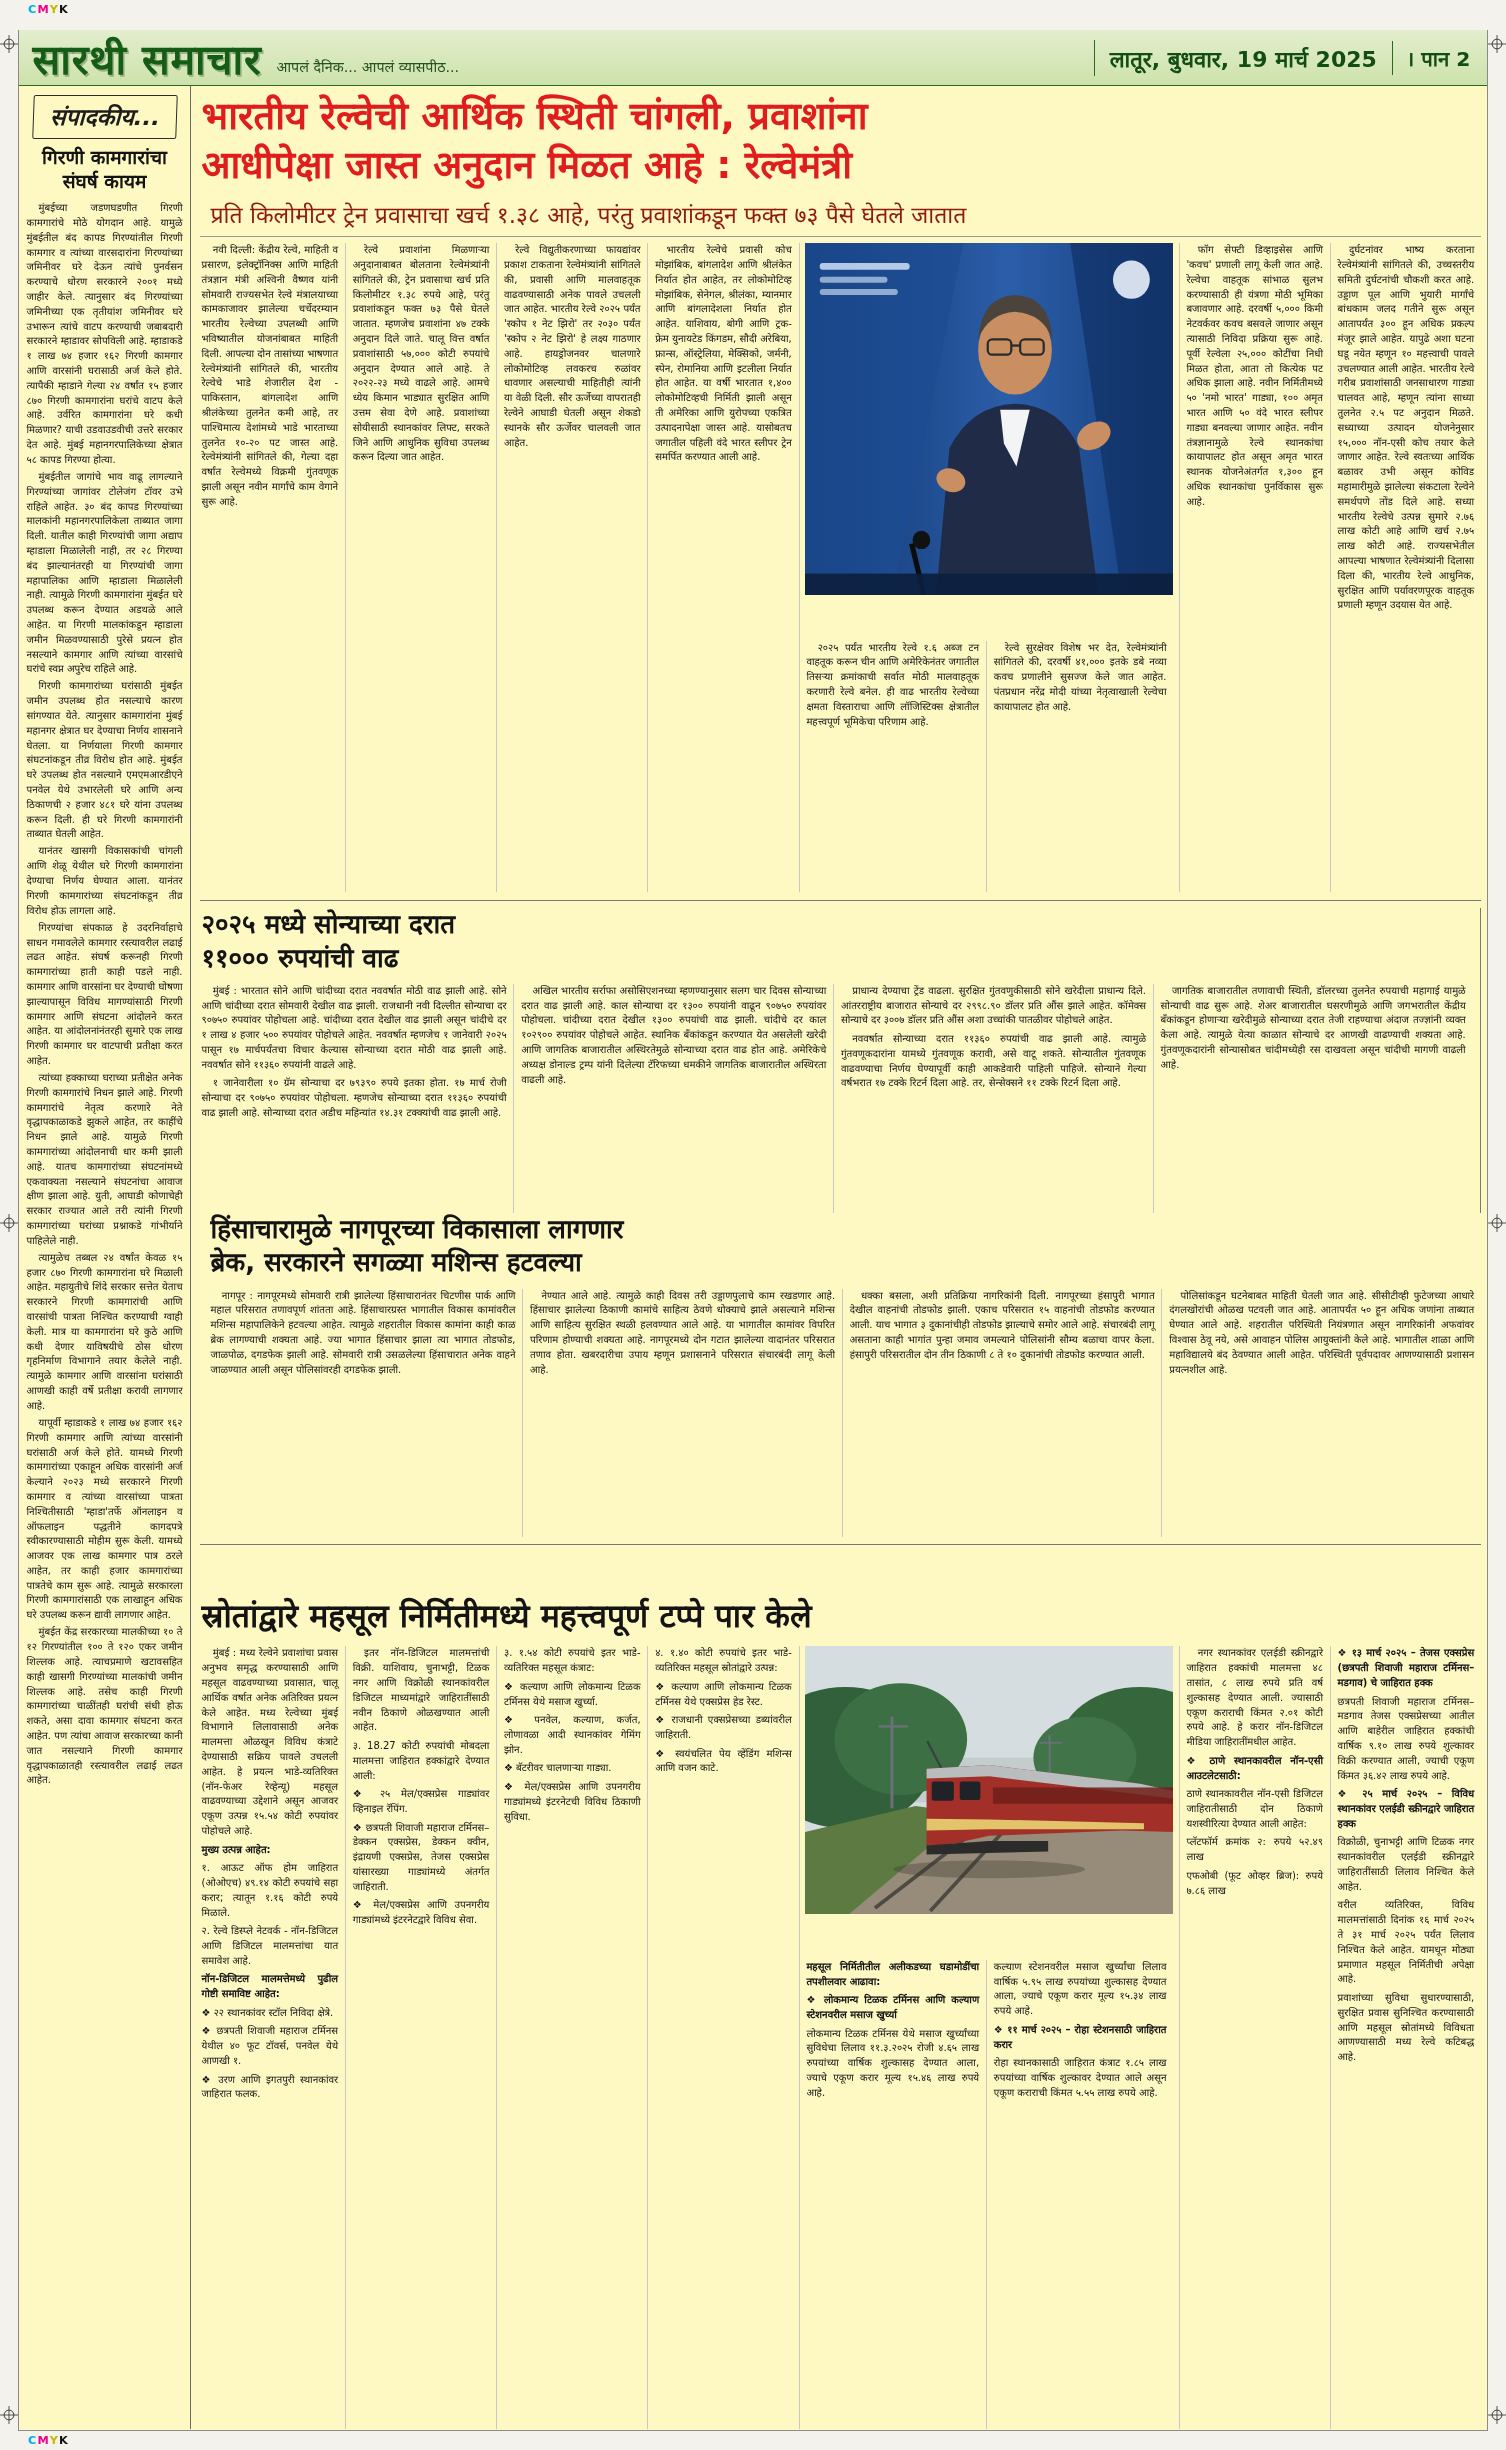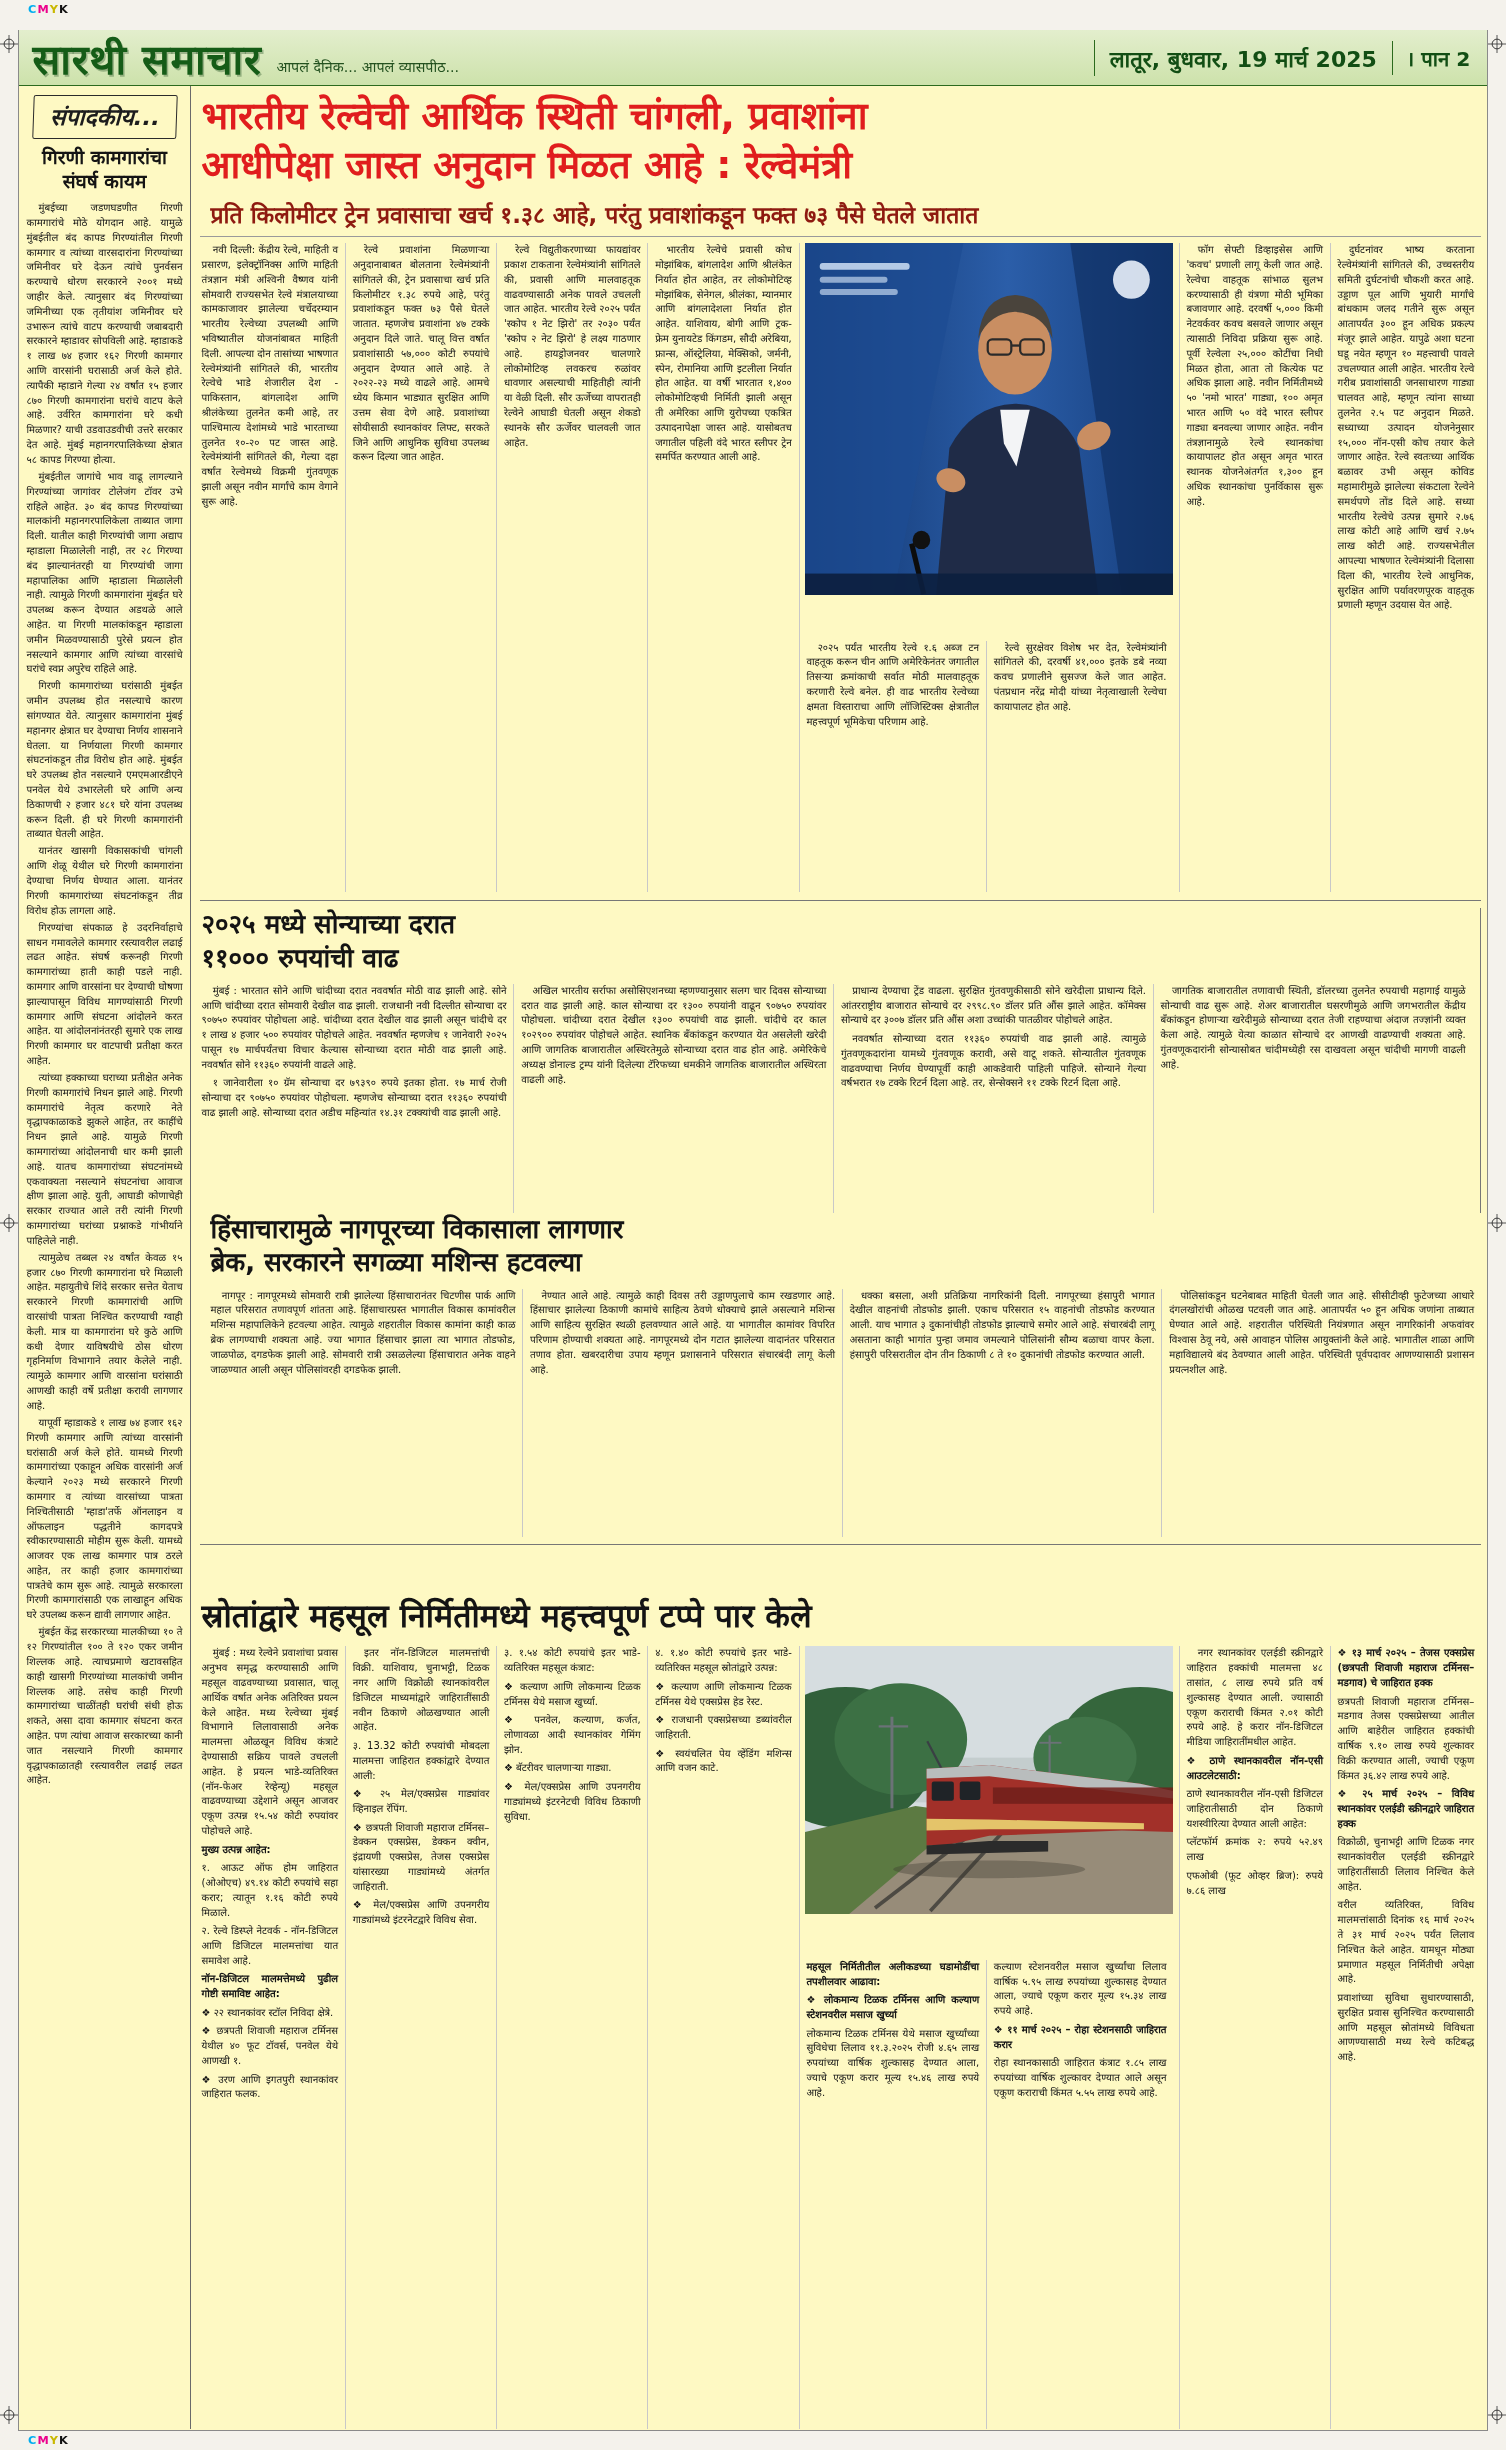--- a/index.html
+++ b/index.html
@@ -50,21 +50,21 @@
   
   .main { flex:1; min-width:0; padding:4.5px 6px 0 9px; display:flex; flex-direction:column; }
   .main p { font-size:10px; line-height:1.48; text-align:justify; text-indent:11.3px; margin:0 0 3.8px; }
   .main p.nb { text-indent:0; }
   .main p.bsub { text-indent:0; font-weight:700; }
   .sep { border-top:0.8px solid #9a9a9a; margin:3px 0 6px; }
   .ncol { flex:1 1 0; min-width:0; padding:0 6.8px; border-left:0.8px solid #c8c8c8; overflow:hidden; }
   .cols > .ncol:first-child, .photo-sub > .ncol:first-child { border-left:none; padding-left:1.5px; }
   
   .s1-headline { color:#e01d1d; font-size:38px; font-weight:800; line-height:1.3; margin:1.5px 0 7.5px 1.5px; }
-  .s1-subhead { color:#8e1a10; font-size:23px; font-weight:700; margin:0 0 6px 10.5px; }
+  .s1-subhead { color:#8e1a10; font-size:23px; font-weight:400; margin:0 0 6px 10.5px; }
   .s1-body { display:flex; height:649px; overflow:hidden; }
   .photo-block { flex:0 0 380px; border-left:0.8px solid #c8c8c8; padding:0 5.3px; display:flex; flex-direction:column; overflow:hidden;gap:40px; }
   .minister-photo svg, .train-photo svg { width:100%; display:block; }
   .minister-photo svg { height:352px; }
   .photo-sub { display:flex; flex:1; margin-top:5.3px; overflow:hidden; }
   
   .band2 { display:flex; height:637px; border-top:1.1px solid #777; margin-top:7.5px; padding-top:7.5px; overflow:hidden;flex-direction:column; }
   .story2 { flex:0 0 48.5%; border-right:1.1px solid #777; padding-right:7.5px; display:flex; flex-direction:column; overflow:hidden; }
   .story3 { flex:1; min-width:0; padding-left:9px; display:flex; flex-direction:column; overflow:hidden; }
   .b2-headline { font-size:26px; font-weight:800; line-height:1.28; margin:0 0 9px 1.5px; }
@@ -275,21 +275,21 @@
             <p class="bsub">मुख्य उत्पन्न आहेत:</p>
             <p class="nb">१. आऊट ऑफ होम जाहिरात (ओओएच) ४९.१४ कोटी रुपयांचे सहा करार; त्यातून १.१६ कोटी रुपये मिळाले.</p>
             <p class="nb">२. रेल्वे डिस्प्ले नेटवर्क - नॉन-डिजिटल आणि डिजिटल मालमत्तांचा यात समावेश आहे.</p>
             <p class="bsub">नॉन-डिजिटल मालमत्तेमध्ये पुढील गोष्टी समाविष्ट आहेत:</p>
             <p class="nb">❖ २२ स्थानकांवर स्टॉल निविदा क्षेत्रे.</p>
             <p class="nb">❖ छत्रपती शिवाजी महाराज टर्मिनस येथील ४० फूट टॉवर्स, पनवेल येथे आणखी १.</p>
             <p class="nb">❖ उरण आणि इगतपुरी स्थानकांवर जाहिरात फलक.</p>
           </div>
           <div class="ncol">
             <p>इतर नॉन-डिजिटल मालमत्तांची विक्री. याशिवाय, चुनाभट्टी, टिळक नगर आणि विक्रोळी स्थानकांवरील डिजिटल माध्यमांद्वारे जाहिरातींसाठी नवीन ठिकाणे ओळखण्यात आली आहेत.</p>
-            <p class="nb">३. 13.32 कोटी रुपयांची मोबदला मालमत्ता जाहिरात हक्कांद्वारे देण्यात आली:</p>
+            <p class="nb">३. 18.27 कोटी रुपयांची मोबदला मालमत्ता जाहिरात हक्कांद्वारे देण्यात आली:</p>
             <p class="nb">❖ २५ मेल/एक्सप्रेस गाड्यांवर व्हिनाइल रॅपिंग.</p>
             <p class="nb">❖ छत्रपती शिवाजी महाराज टर्मिनस–डेक्कन एक्सप्रेस, डेक्कन क्वीन, इंद्रायणी एक्सप्रेस, तेजस एक्सप्रेस यांसारख्या गाड्यांमध्ये अंतर्गत जाहिराती.</p>
             <p class="nb">❖ मेल/एक्सप्रेस आणि उपनगरीय गाड्यांमध्ये इंटरनेटद्वारे विविध सेवा.</p>
           </div>
           <div class="ncol">
             <p class="nb">३. १.५४ कोटी रुपयांचे इतर भाडे-व्यतिरिक्त महसूल कंत्राट:</p>
             <p class="nb">❖ कल्याण आणि लोकमान्य टिळक टर्मिनस येथे मसाज खुर्च्या.</p>
             <p class="nb">❖ पनवेल, कल्याण, कर्जत, लोणावळा आदी स्थानकांवर गेमिंग झोन.</p>
             <p class="nb">❖ बॅटरीवर चालणाऱ्या गाड्या.</p>
             <p class="nb">❖ मेल/एक्सप्रेस आणि उपनगरीय गाड्यांमध्ये इंटरनेटची विविध ठिकाणी सुविधा.</p>

